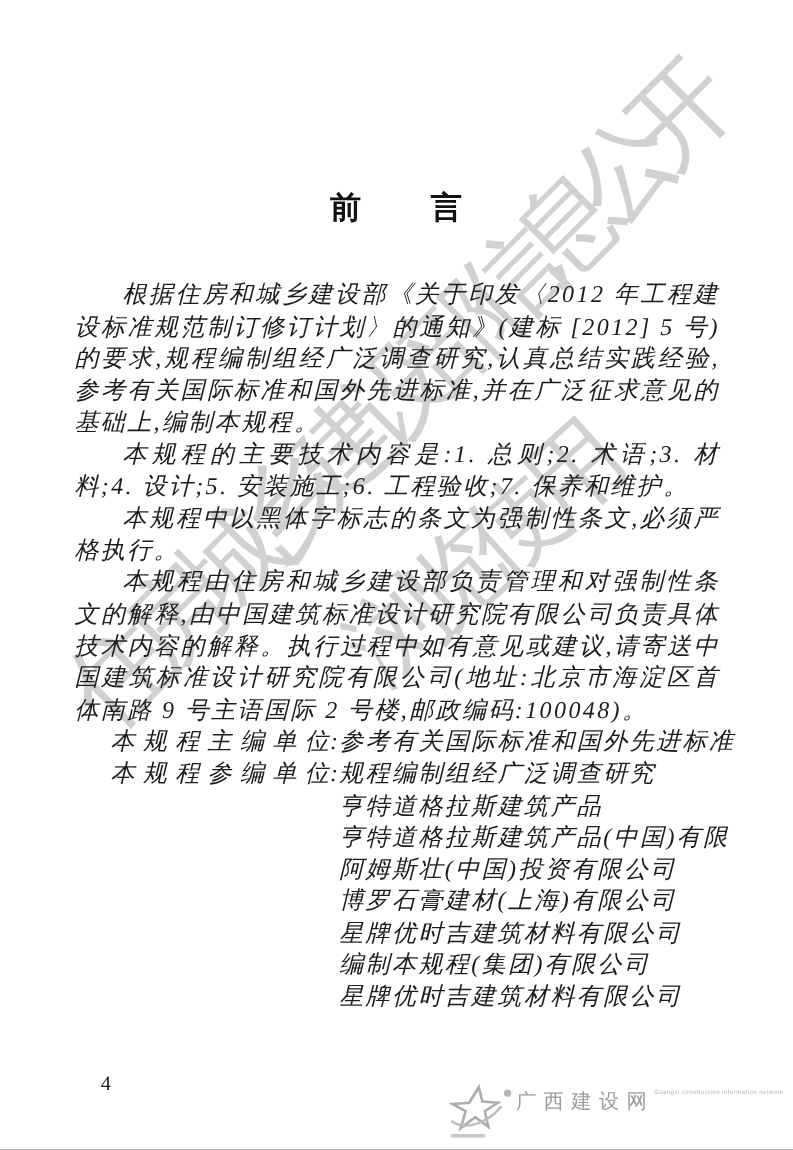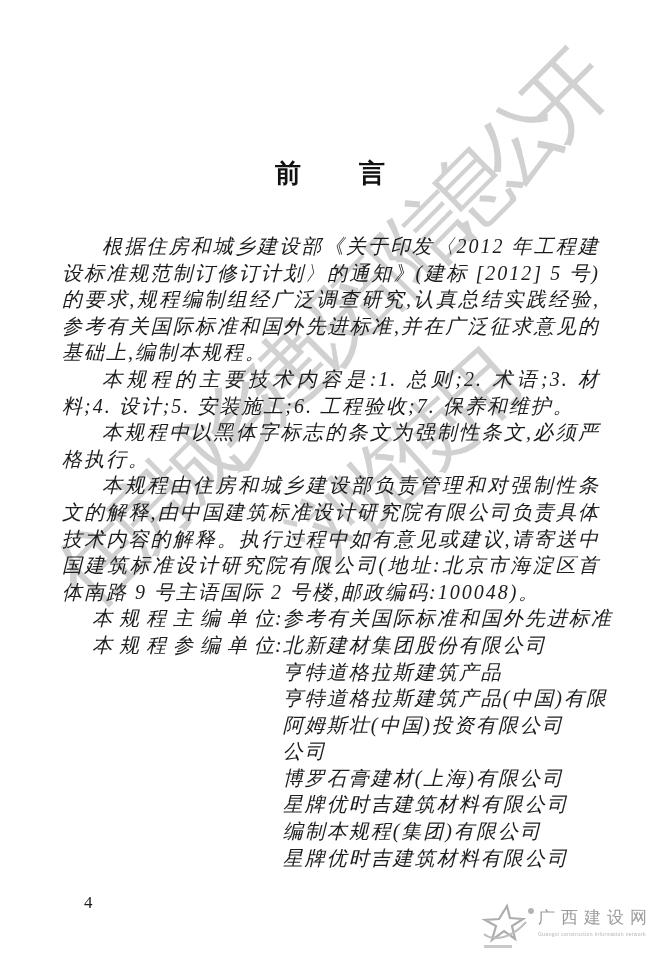--- a/index.html
+++ b/index.html
@@ -77,21 +77,21 @@
   .site-logo {
     position:absolute; right:8px; top:900px;
     display:flex; align-items:flex-start;
     z-index:2;
   }
   .logo-star { position:relative; width:46px; height:50px; }
   .logo-dot {
     width:6px; height:6px; border-radius:50%;
     background:#b5b5b5; margin:8px 4px 0 0;
   }
-  .logo-text-block { display:flex; flex-direction:column; margin-top:6px; }
+  .logo-text-block { display:flex; flex-direction:row; margin-top:6px; }
   .logo-name {
     font-family:"Liberation Sans", sans-serif;
     font-size:17px; letter-spacing:6px;
     color:#9c9c9c; white-space:nowrap;
   }
   .logo-tagline {
     font-family:"Liberation Sans", sans-serif;
     font-size:5px; letter-spacing:0.4px;
     color:#b3b3b3; margin-top:2px; white-space:nowrap;
   }
@@ -121,25 +121,24 @@
       <div class="unit-row">
         <span class="unit-label">本 规 程 主 编 单 位:</span>
         <div class="unit-lines">
           <div>参考有关国际标准和国外先进标准</div>
         </div>
       </div>
 
       <div class="unit-row">
         <span class="unit-label">本 规 程 参 编 单 位:</span>
         <div class="unit-lines">
-          <div>北新建材集团股份有限公司</div>
+          <div>规程编制组经广泛调查研究</div>
           <div>亨特道格拉斯建筑产品</div>
           <div>亨特道格拉斯建筑产品(中国)有限</div>
           <div>阿姆斯壮(中国)投资有限公司</div>
-          <div>公司</div>
           <div>博罗石膏建材(上海)有限公司</div>
           <div>星牌优时吉建筑材料有限公司</div>
           <div>编制本规程(集团)有限公司</div>
           <div>星牌优时吉建筑材料有限公司</div>
         </div>
       </div>
     </div>
   </div>
 
   <div class="page-number">4</div>

